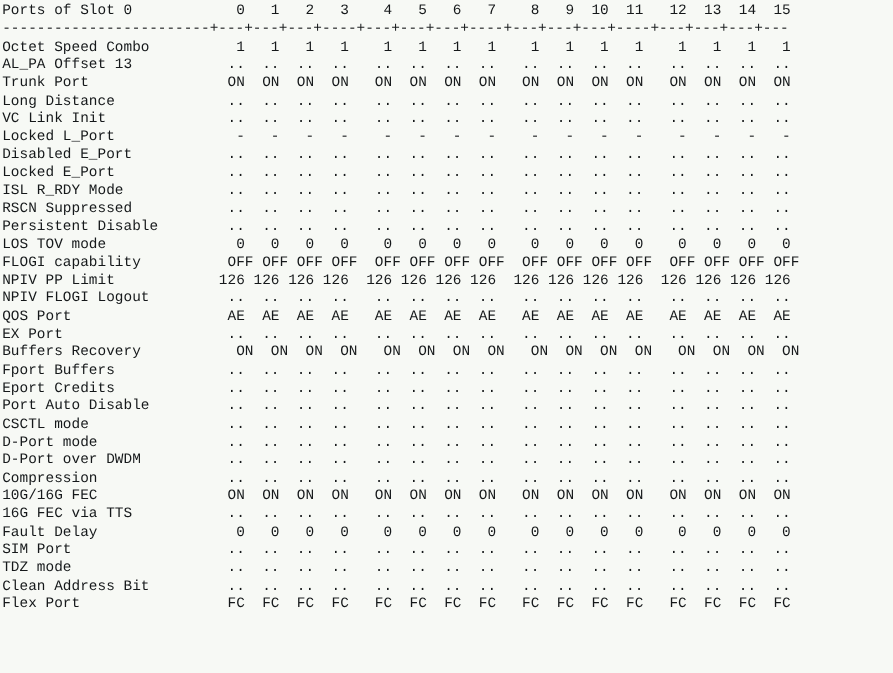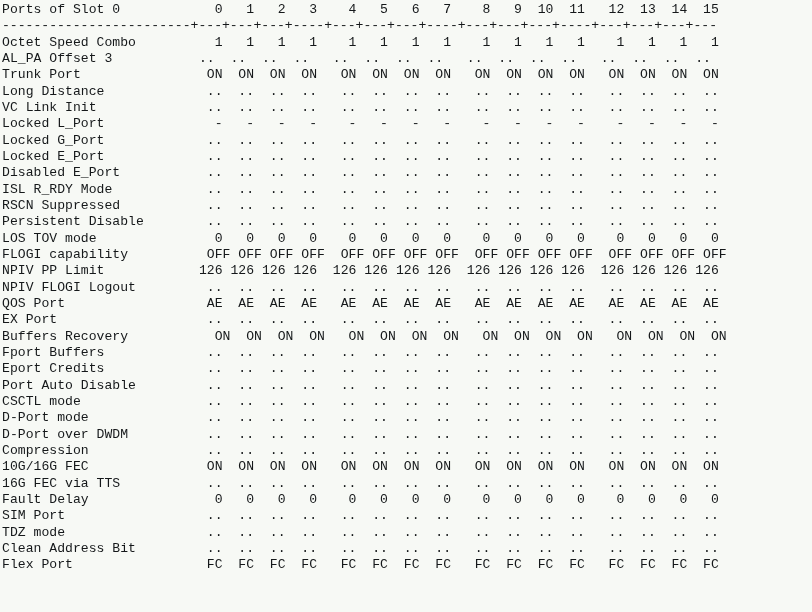--- a/index.html
+++ b/index.html
@@ -38,28 +38,27 @@
     letter-spacing: 0;
   }
 </style>
 </head>
 <body>
 
 <div id="terminal">
     <div class="term-line">Ports of Slot 0            0   1   2   3    4   5   6   7    8   9  10  11   12  13  14  15</div>
     <div class="term-line rule">------------------------+---+---+---+----+---+---+---+----+---+---+---+----+---+---+---+---</div>
     <div class="term-line">Octet Speed Combo          1   1   1   1    1   1   1   1    1   1   1   1    1   1   1   1</div>
-    <div class="term-line">AL_PA Offset 3           ..  ..  ..  ..   ..  ..  ..  ..   ..  ..  ..  ..   ..  ..  ..  ..</div>
+    <div class="term-line">AL_PA Offset 13           ..  ..  ..  ..   ..  ..  ..  ..   ..  ..  ..  ..   ..  ..  ..  ..</div>
     <div class="term-line">Trunk Port                ON  ON  ON  ON   ON  ON  ON  ON   ON  ON  ON  ON   ON  ON  ON  ON</div>
     <div class="term-line">Long Distance             ..  ..  ..  ..   ..  ..  ..  ..   ..  ..  ..  ..   ..  ..  ..  ..</div>
     <div class="term-line">VC Link Init              ..  ..  ..  ..   ..  ..  ..  ..   ..  ..  ..  ..   ..  ..  ..  ..</div>
     <div class="term-line">Locked L_Port              -   -   -   -    -   -   -   -    -   -   -   -    -   -   -   -</div>
-    <div class="term-line">Locked G_Port             ..  ..  ..  ..   ..  ..  ..  ..   ..  ..  ..  ..   ..  ..  ..  ..</div>
+    <div class="term-line">Disabled E_Port           ..  ..  ..  ..   ..  ..  ..  ..   ..  ..  ..  ..   ..  ..  ..  ..</div>
     <div class="term-line">Locked E_Port             ..  ..  ..  ..   ..  ..  ..  ..   ..  ..  ..  ..   ..  ..  ..  ..</div>
-    <div class="term-line">Disabled E_Port           ..  ..  ..  ..   ..  ..  ..  ..   ..  ..  ..  ..   ..  ..  ..  ..</div>
     <div class="term-line">ISL R_RDY Mode            ..  ..  ..  ..   ..  ..  ..  ..   ..  ..  ..  ..   ..  ..  ..  ..</div>
     <div class="term-line">RSCN Suppressed           ..  ..  ..  ..   ..  ..  ..  ..   ..  ..  ..  ..   ..  ..  ..  ..</div>
     <div class="term-line">Persistent Disable        ..  ..  ..  ..   ..  ..  ..  ..   ..  ..  ..  ..   ..  ..  ..  ..</div>
     <div class="term-line">LOS TOV mode               0   0   0   0    0   0   0   0    0   0   0   0    0   0   0   0</div>
     <div class="term-line">FLOGI capability          OFF OFF OFF OFF  OFF OFF OFF OFF  OFF OFF OFF OFF  OFF OFF OFF OFF</div>
     <div class="term-line">NPIV PP Limit            126 126 126 126  126 126 126 126  126 126 126 126  126 126 126 126</div>
     <div class="term-line">NPIV FLOGI Logout         ..  ..  ..  ..   ..  ..  ..  ..   ..  ..  ..  ..   ..  ..  ..  ..</div>
     <div class="term-line">QOS Port                  AE  AE  AE  AE   AE  AE  AE  AE   AE  AE  AE  AE   AE  AE  AE  AE</div>
     <div class="term-line">EX Port                   ..  ..  ..  ..   ..  ..  ..  ..   ..  ..  ..  ..   ..  ..  ..  ..</div>
     <div class="term-line">Buffers Recovery           ON  ON  ON  ON   ON  ON  ON  ON   ON  ON  ON  ON   ON  ON  ON  ON</div>

